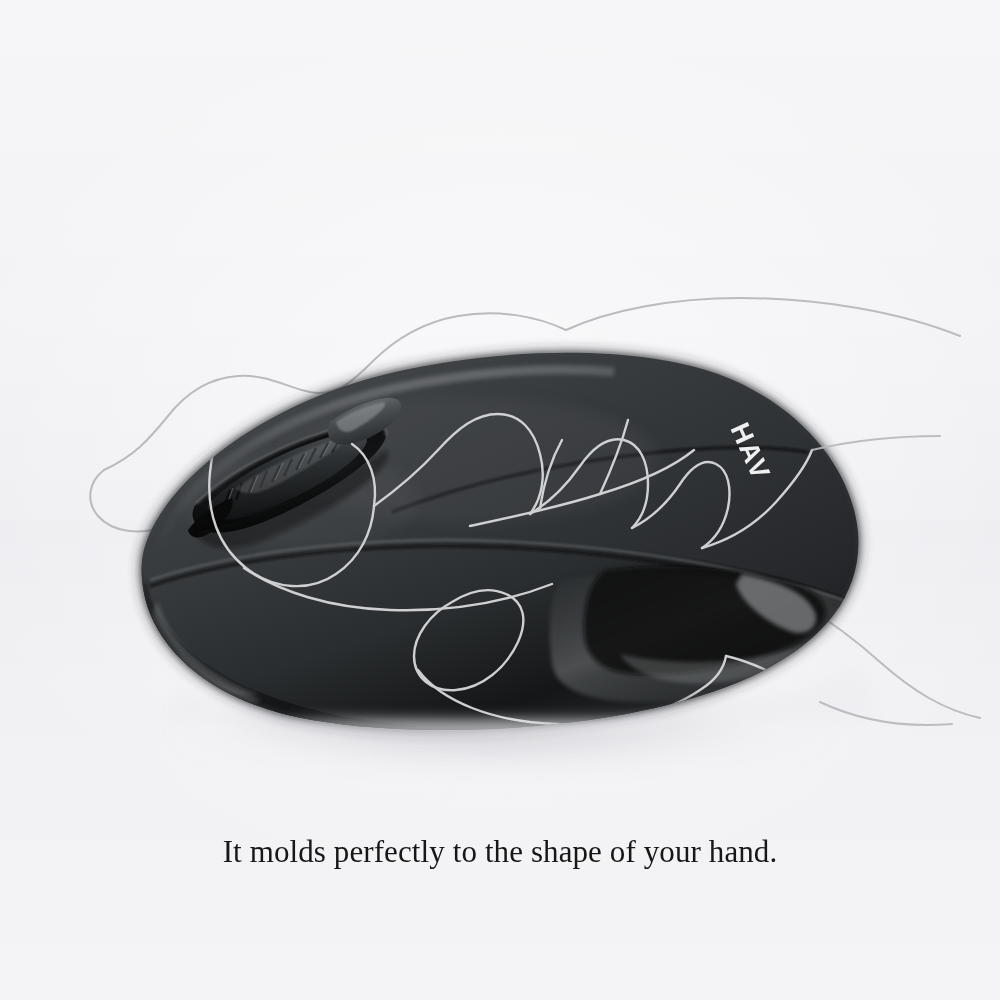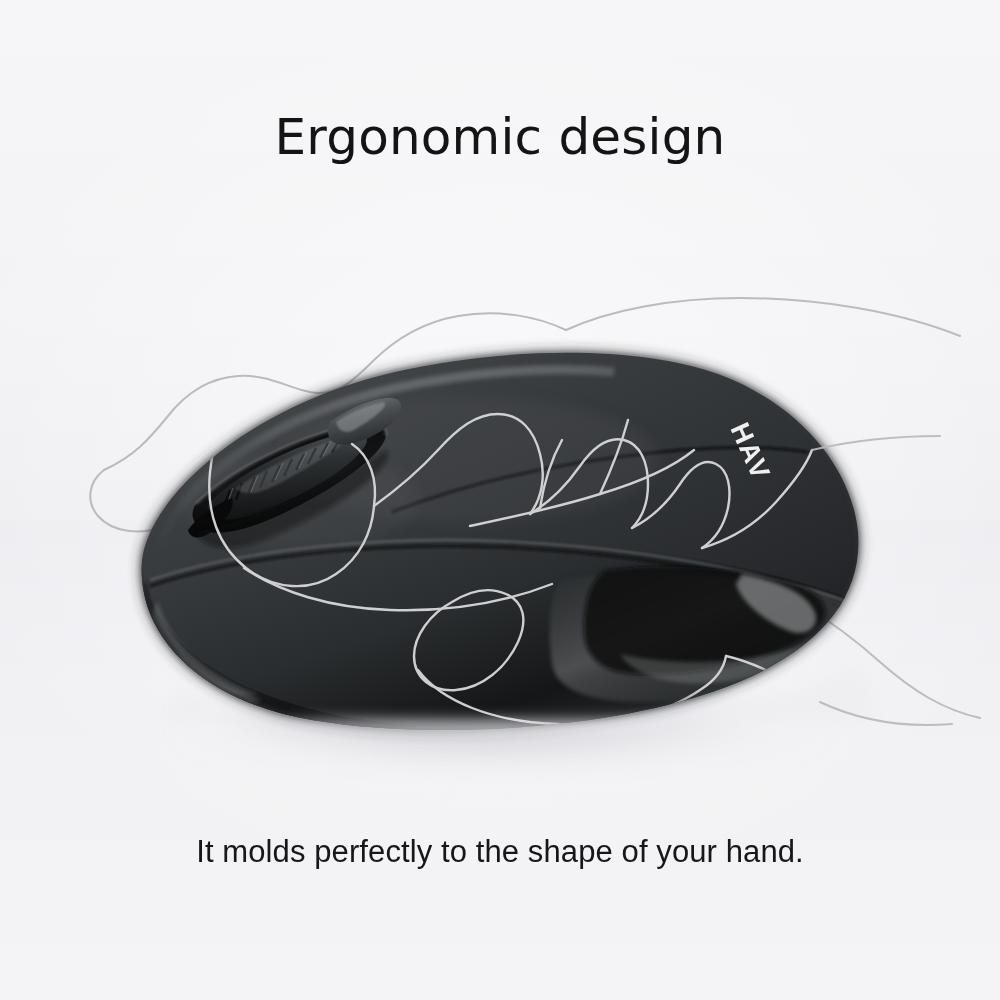--- a/index.html
+++ b/index.html
@@ -52,42 +52,41 @@
   #caption {
     position: absolute;
     left: 0; top: 832px;
     width: 1000px;
     text-align: center;
     font-size: 31px;
     line-height: 40px;
     letter-spacing: 0.1px;
     color: #171717;
     font-weight: 400;
-    font-family: Liberation Sans, sans-serif;
+    font-family: Liberation Serif, serif;
     white-space: nowrap;
   }
 
   #photo-area {
     position: absolute;
     left: 0; top: 250px;
     width: 1000px;
     height: 560px;
   }
   #photo-svg { display: block; width: 1000px; height: 560px; }
 </style>
 </head>
 <body>
 
 <div id="stage">
 
   <div id="backdrop-upper"></div>
   <div id="backdrop-lower"></div>
   <div id="backdrop-vignette"></div>
 
-  <div id="title">Ergonomic design</div>
 
   <div id="photo-area">
     <svg id="photo-svg" viewBox="0 0 1000 560" xmlns="http://www.w3.org/2000/svg">
       <defs>
 
         <linearGradient id="gShellTop" x1="0.12" y1="0.05" x2="0.88" y2="0.95">
           <stop offset="0" stop-color="#4a4d50"></stop>
           <stop offset="0.22" stop-color="#3b3e41"></stop>
           <stop offset="0.52" stop-color="#303336"></stop>
           <stop offset="0.78" stop-color="#26282b"></stop>

